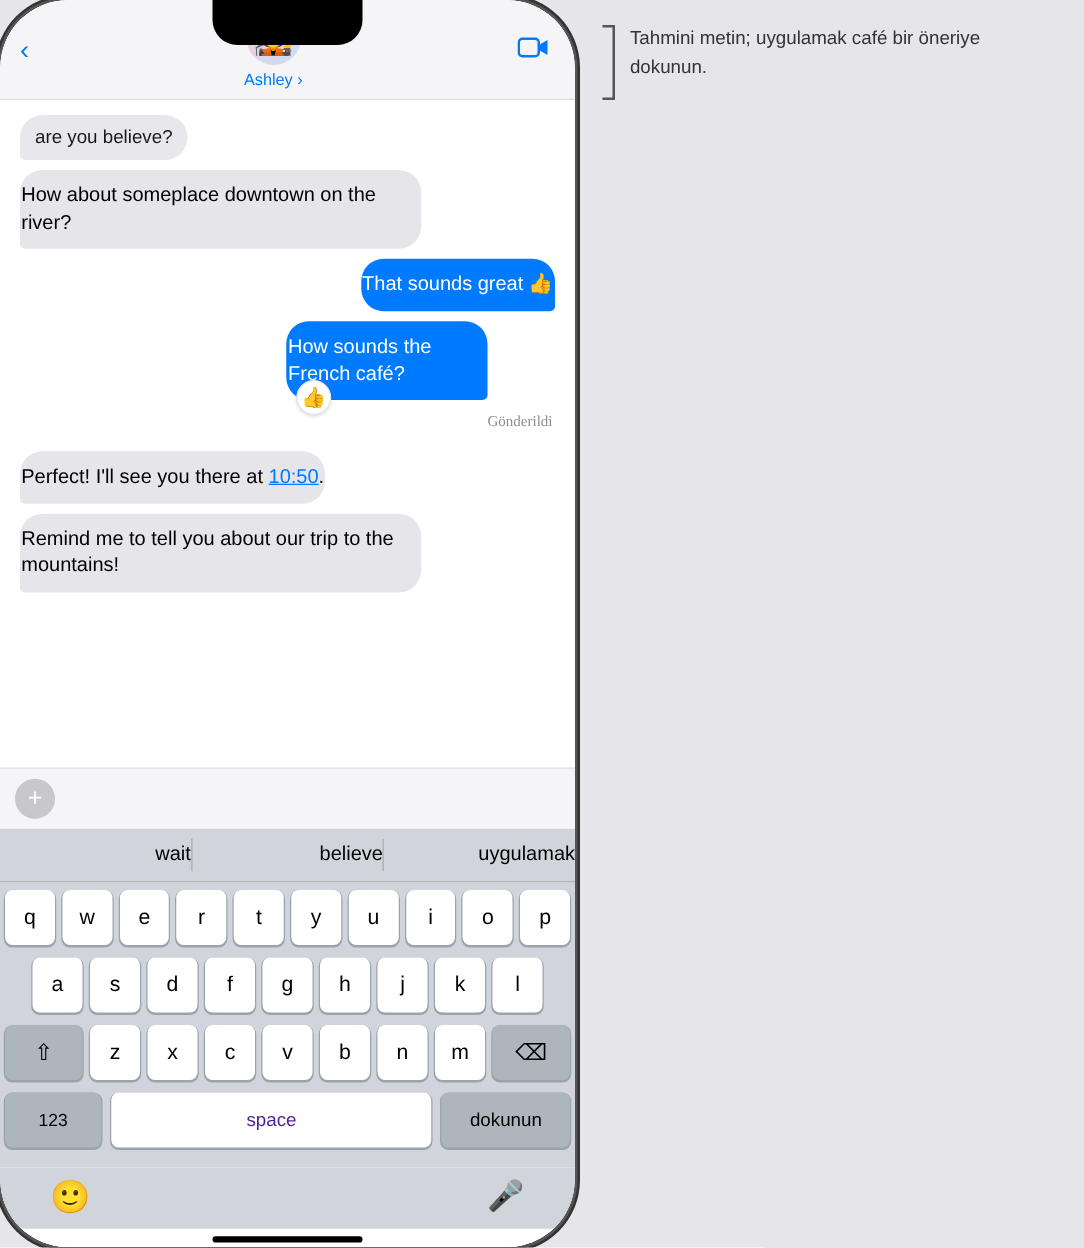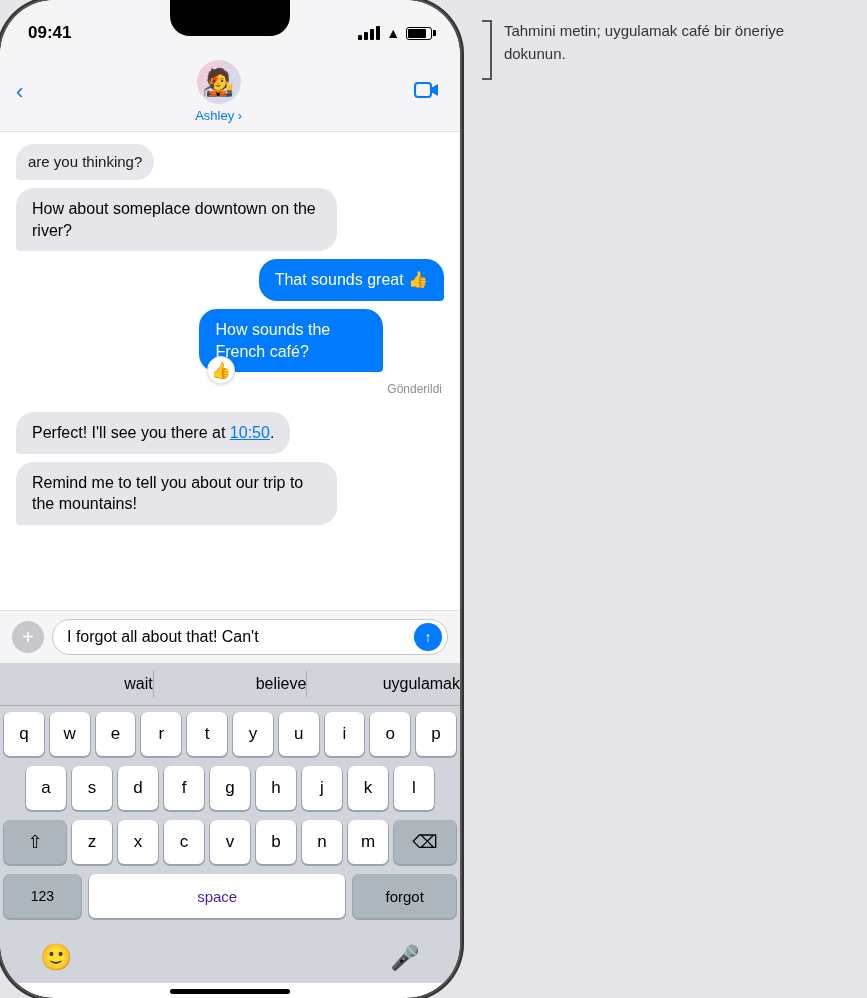--- a/index.html
+++ b/index.html
@@ -183,21 +183,21 @@
       overflow-y: auto;
       padding: 12px 16px;
       background: #fff;
       display: flex;
       flex-direction: column;
       gap: 8px;
     }
 
     .bubble {
       max-width: 75%;
-      padding: 10px 16px;
+      padding: 10px 1px;
       border-radius: 18px;
       font-size: 16px;
       line-height: 1.35;
       position: relative;
     }
 
     .bubble.incoming {
       background: #e5e5ea;
       color: #000;
       align-self: flex-start;
@@ -451,97 +451,76 @@
   </style>
 </head>
 <body>
 
 <div class="outer-wrapper">
 
   <div class="phone-frame">
     <div class="notch"></div>
     <div class="phone-screen">
 
-      <div class="status-bar">
-        <span class="status-time">09:41</span>
-        <div class="status-icons">
-          <div class="signal-bars">
-            <span style="height:5px"></span>
-            <span style="height:8px"></span>
-            <span style="height:11px"></span>
-            <span style="height:14px"></span>
-          </div>
-          <span class="wifi-icon">▲</span>
-          <div class="battery-icon">
-            <div class="battery-fill"></div>
-          </div>
-        </div>
-      </div>
 
       <div class="nav-header">
         <div class="back-btn">
           <span style="font-size:22px;color:#007aff;">‹</span>
         </div>
         <div class="contact-center">
           <div class="avatar">🧑‍🎤</div>
           <span class="contact-name">Ashley ›</span>
         </div>
         <div class="video-btn">
           <svg width="26" height="18" viewBox="0 0 26 18" fill="none">
             <rect x="1" y="2" width="16" height="14" rx="3" stroke="#007aff" stroke-width="2" fill="none"></rect>
             <path d="M17 7l7-4v12l-7-4V7z" fill="#007aff"></path>
           </svg>
         </div>
       </div>
 
       <div class="messages-area">
 
         <div class="bubble incoming" style="opacity:0.9;font-size:15px;background:#e5e5ea;padding:8px 12px;">
-          <span>are you thinking?</span>
+          <span>are you believe?</span>
         </div>
 
         <div class="bubble incoming">
           <span>How about someplace downtown on the river?</span>
         </div>
 
         <div class="bubble outgoing">
           <span>That sounds great 👍</span>
         </div>
 
         <div style="display:flex;flex-direction:column;align-items:flex-end;gap:2px;">
           <div style="position:relative;align-self:flex-end;max-width:75%;">
             <div class="bubble outgoing" style="border-bottom-right-radius:4px;">
               <span>How sounds the French café?</span>
             </div>
             <div class="reaction-badge" style="bottom:-12px;left:8px;">
               <span>👍</span>
             </div>
           </div>
-          <span class="sent-label" style="margin-top:8px;">Gönderildi</span>
+          <span class="sent-label" style="margin-top:8px;font-family:Liberation Serif, serif;">Gönderildi</span>
         </div>
 
         <div class="bubble incoming" style="margin-top:8px;">
           <span>Perfect! I'll see you there at </span><span class="link-text">10:50</span><span>.</span>
         </div>
 
         <div class="bubble incoming">
           <span>Remind me to tell you about our trip to the mountains!</span>
         </div>
 
       </div>
 
       <div class="input-area">
         <div class="add-btn">
           <span>+</span>
-        </div>
-        <div class="input-wrapper">
-          <input type="text" value="I forgot all about that! Can't" style="">
-          <div class="send-btn">
-            <span>↑</span>
-          </div>
         </div>
       </div>
 
       <div class="predictive-bar">
         <div class="pred-item">wait</div>
         <div class="pred-item">believe</div>
         <div class="pred-item">uygulamak</div>
       </div>
 
       <div class="keyboard">
@@ -579,21 +558,21 @@
           <div class="key">v</div>
           <div class="key">b</div>
           <div class="key">n</div>
           <div class="key">m</div>
           <div class="key special" style="font-size:18px;">⌫</div>
         </div>
 
         <div class="key-row" style="gap:8px;">
           <div class="key special num-key">123</div>
           <div class="key space-key">space</div>
-          <div class="key special return-key">forgot</div>
+          <div class="key special return-key">dokunun</div>
         </div>
       </div>
 
       <div class="bottom-bar">
         <span class="emoji-btn">🙂</span>
         <span class="mic-btn">🎤</span>
       </div>
       <div class="home-indicator"></div>
 
     </div>

